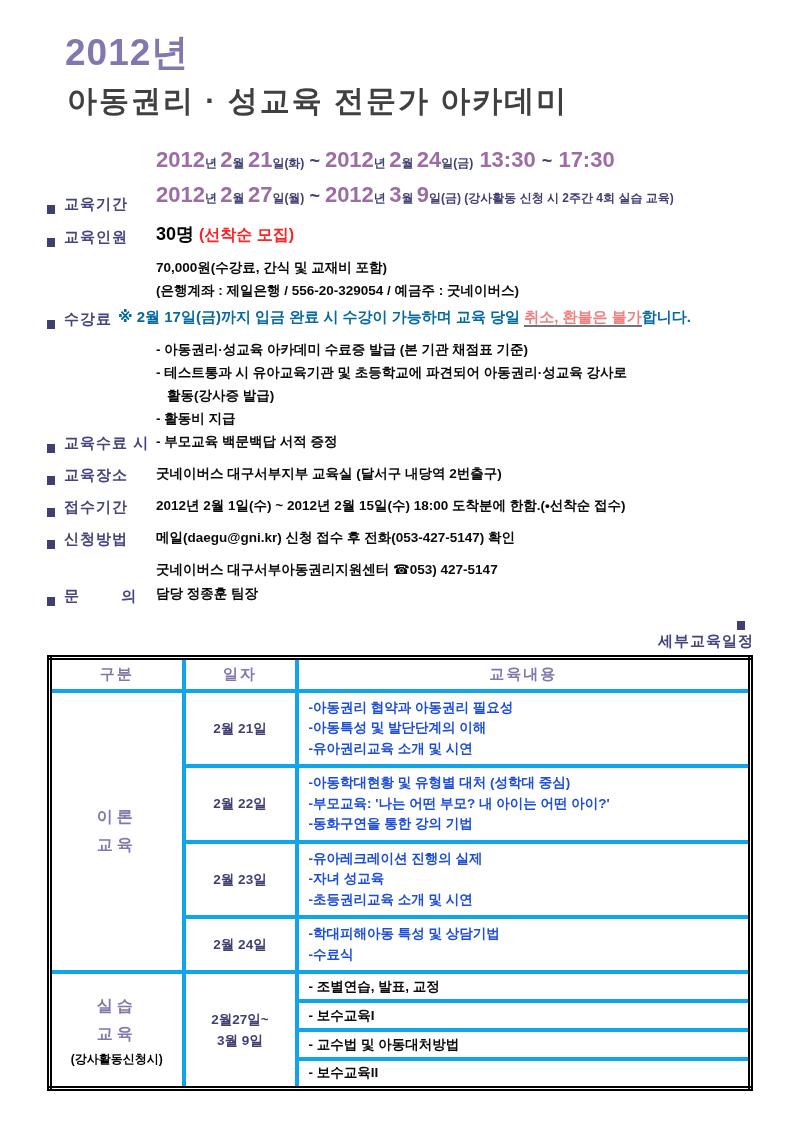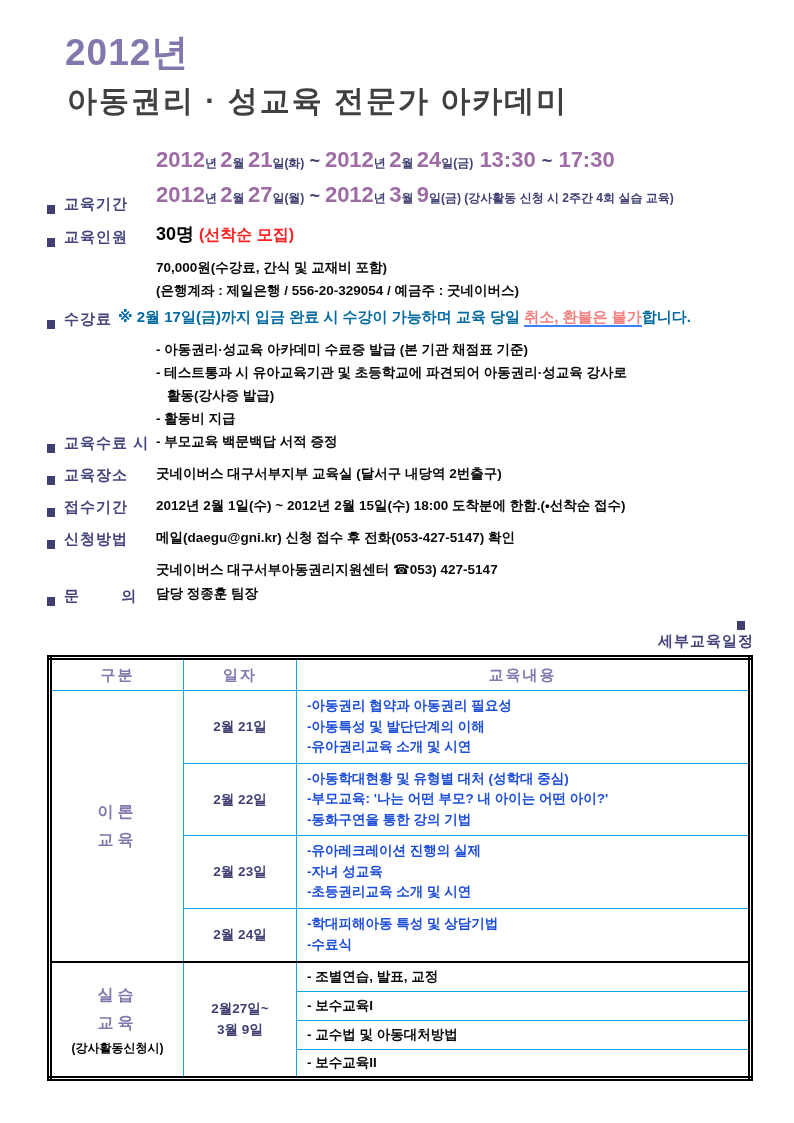--- a/index.html
+++ b/index.html
@@ -28,31 +28,31 @@
   .du { color:#3f3f72; font-size:12px; font-weight:bold; }
   .dt { color:#3f3f72; font-size:18px; font-weight:bold; }
 
   
   .cap  { color:#000; font-size:18px; font-weight:bold; }
   .redb { color:#ff2222; font-size:16px; font-weight:bold; }
 
   
   .fee-note { margin-left:-38px; margin-top:3px; font-size:15px; line-height:24px; }
   .noteb { color:#0369a1; font-weight:bold; }
-  .salmon { color:#f08080; font-weight:bold; border-bottom:2px solid #3b82f6; }
+  .salmon { color:#f08080; font-weight:bold; border-bottom:2px solid #737373; }
 
   
   .cmp-line { line-height:23px; }
   .cmp-cont { padding-left:11px; }
 
   .contact-line { line-height:24px; }
 
   
   .schedule { width:706px; margin:4px 0 0 2px; border-collapse:collapse; border:5px double #000; table-layout:fixed; }
-  .schedule td { border:1px solid #0ea5e9; }
+  .schedule td { border:4px solid #0ea5e9; }
   .schedule .hd { height:33px; text-align:center; vertical-align:middle; color:#8377ae; font-size:15px; font-weight:bold; letter-spacing:2px; }
   td.group { text-align:center; vertical-align:middle; }
   .group-main { color:#8377ae; font-size:16px; font-weight:bold; letter-spacing:4px; line-height:28px; }
   .group-sub  { color:#000; font-size:12px; font-weight:bold; margin-top:3px; letter-spacing:0; }
   td.date { text-align:center; vertical-align:middle; color:#3f3f72; font-weight:bold; font-size:13.5px; line-height:21px; }
   td.items { padding:5px 10px; font-weight:bold; font-size:13.5px; color:#1d4ed8; line-height:20.5px; vertical-align:middle; }
   td.pitem { height:29px; padding:2px 10px; font-weight:bold; font-size:13.5px; color:#0a0a0a; vertical-align:middle; }
   .sep { border-top:2px solid #000 !important; }
   .col-group { width:134px; } .col-date { width:113px; }
 </style>

